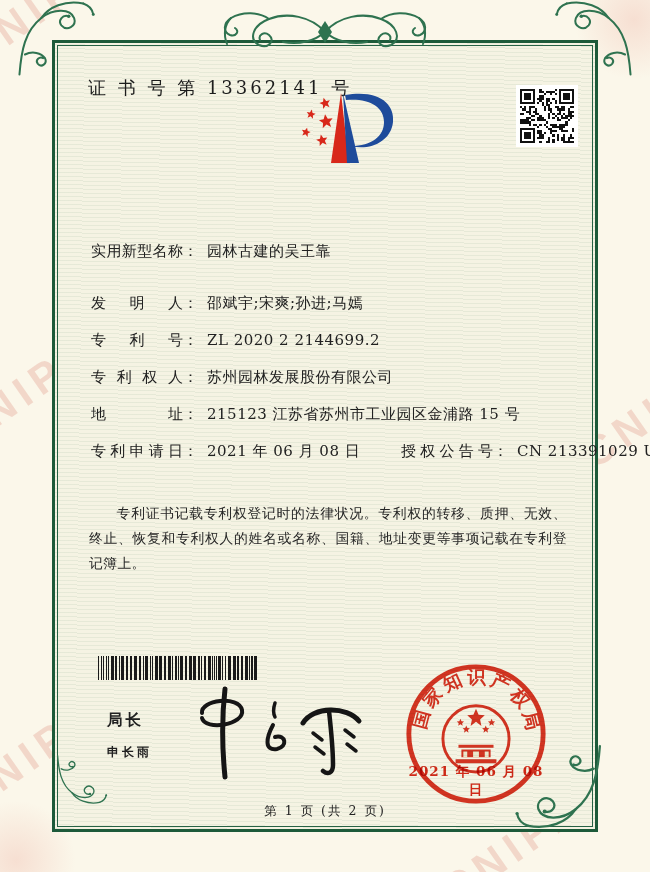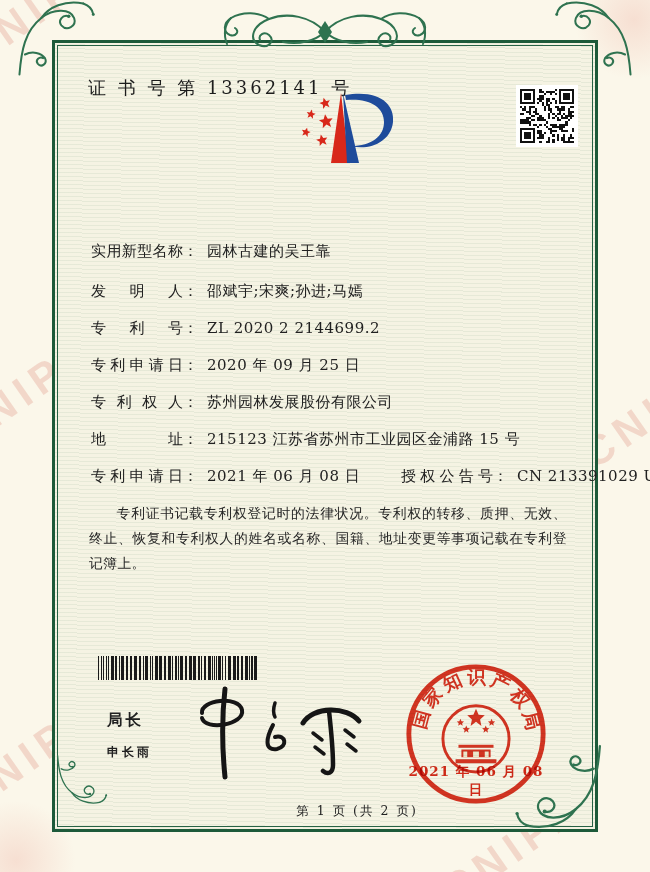--- a/index.html
+++ b/index.html
@@ -44,21 +44,21 @@
   .signer-title{position:absolute;left:52px;top:667px;font-size:15.5px;font-weight:bold;letter-spacing:3px;}
   .signer-name{position:absolute;left:52px;top:701px;font-size:12px;font-weight:bold;letter-spacing:3px;}
   .signature{position:absolute;left:132px;top:640px;width:190px;height:102px;z-index:4;}
   
   .seal{position:absolute;left:348px;top:618px;width:146px;height:146px;z-index:10;
         mix-blend-mode:multiply;opacity:.95;}
   .seal-date{position:absolute;left:346px;top:720px;width:150px;text-align:center;z-index:11;
         color:#d92b19;font-size:13.5px;font-weight:bold;letter-spacing:1px;mix-blend-mode:multiply;}
   
   .page-footer{position:absolute;left:0;top:760px;width:100%;text-align:center;font-size:12.5px;
-        letter-spacing:2px;color:#222;margin-left:32px;}
+        letter-spacing:2px;color:#222;}
   .hidden-defs{position:absolute;width:0;height:0;overflow:hidden;}
 </style>
 </head>
 <body>
 
 <svg class="hidden-defs" aria-hidden="true">
   <defs>
     <path id="st" d="M0,-6 L1.8,-1.8 L6,-1.5 L2.8,1.4 L3.7,5.8 L0,3 L-3.7,5.8 L-2.8,1.4 L-6,-1.5 L-1.8,-1.8 Z"></path>
     <g id="cornerFl" stroke="#2f7350" fill="none" stroke-width="2.2" stroke-linecap="round">
       <path d="M6,84 C8,58 12,36 30,22 C44,11 62,12 66,22 C69,31 58,37 52,30 C48,25 53,18 60,20"></path>
@@ -304,31 +304,28 @@
           <rect x="20" y="24" width="1" height="1" fill="#111"></rect>
           <rect x="21" y="24" width="1" height="1" fill="#111"></rect>
           <rect x="22" y="24" width="1" height="1" fill="#111"></rect>
           <rect x="23" y="24" width="1" height="1" fill="#111"></rect>
           <rect x="24" y="24" width="1" height="1" fill="#111"></rect>
         </svg>
     </div>
 
 
     <div class="rows">
-      <div class="row" style="margin-bottom:20px;">
+      <div class="row" style="margin-bottom:32px;">
         <span class="flabel">实用新型名称</span><span class="fcolon">：</span><span class="fvalue">园林古建的吴王靠</span>
       </div>
       <div class="row">
         <span class="flabel">发明人</span><span class="fcolon">：</span><span class="fvalue">邵斌宇;宋爽;孙进;马嫣</span>
       </div>
       <div class="row">
         <span class="flabel">专利号</span><span class="fcolon">：</span><span class="fvalue">ZL 2020 2 2144699.2</span>
-      </div>
-      <div class="row">
-        <span class="flabel">专利申请日</span><span class="fcolon">：</span><span class="fvalue">2020 年 09 月 25 日</span>
       </div>
       <div class="row">
         <span class="flabel">专利权人</span><span class="fcolon">：</span><span class="fvalue">苏州园林发展股份有限公司</span>
       </div>
       <div class="row">
         <span class="flabel">地址</span><span class="fcolon">：</span><span class="fvalue">215123 江苏省苏州市工业园区金浦路 15 号</span>
       </div>
       <div class="row">
         <span class="flabel">专利申请日</span><span class="fcolon">：</span><span class="fvalue">2021 年 06 月 08 日</span>
         <span class="grant2"><span class="flabel">授权公告号</span><span class="fcolon">：</span><span class="fvalue">CN 213391029 U</span></span>

